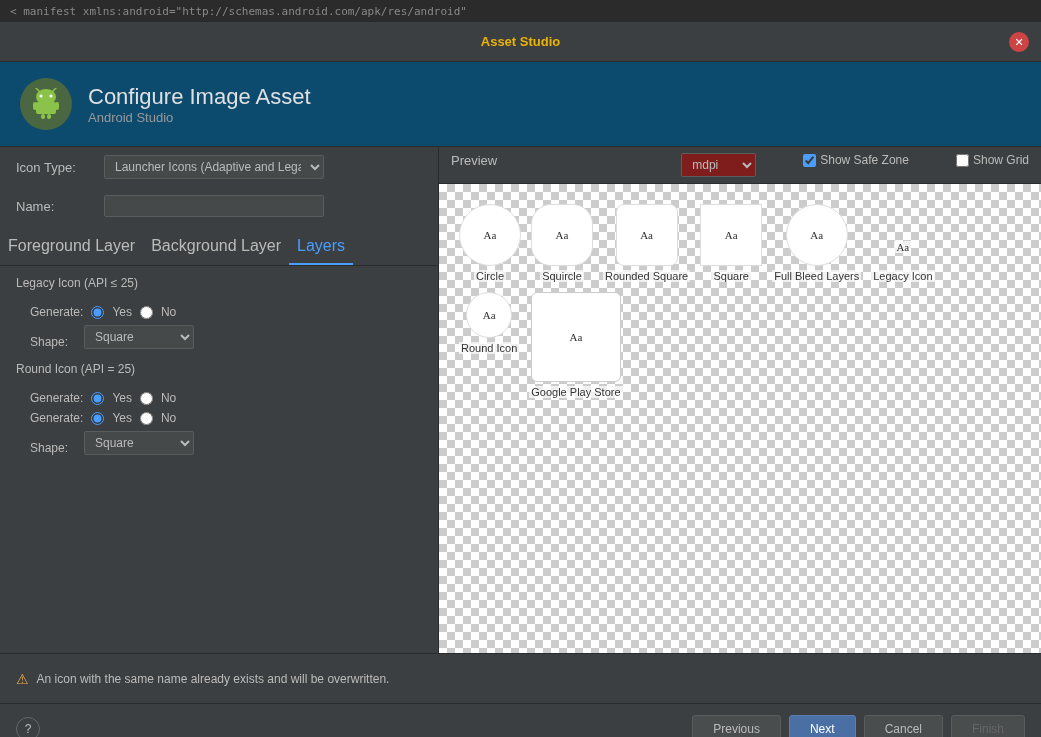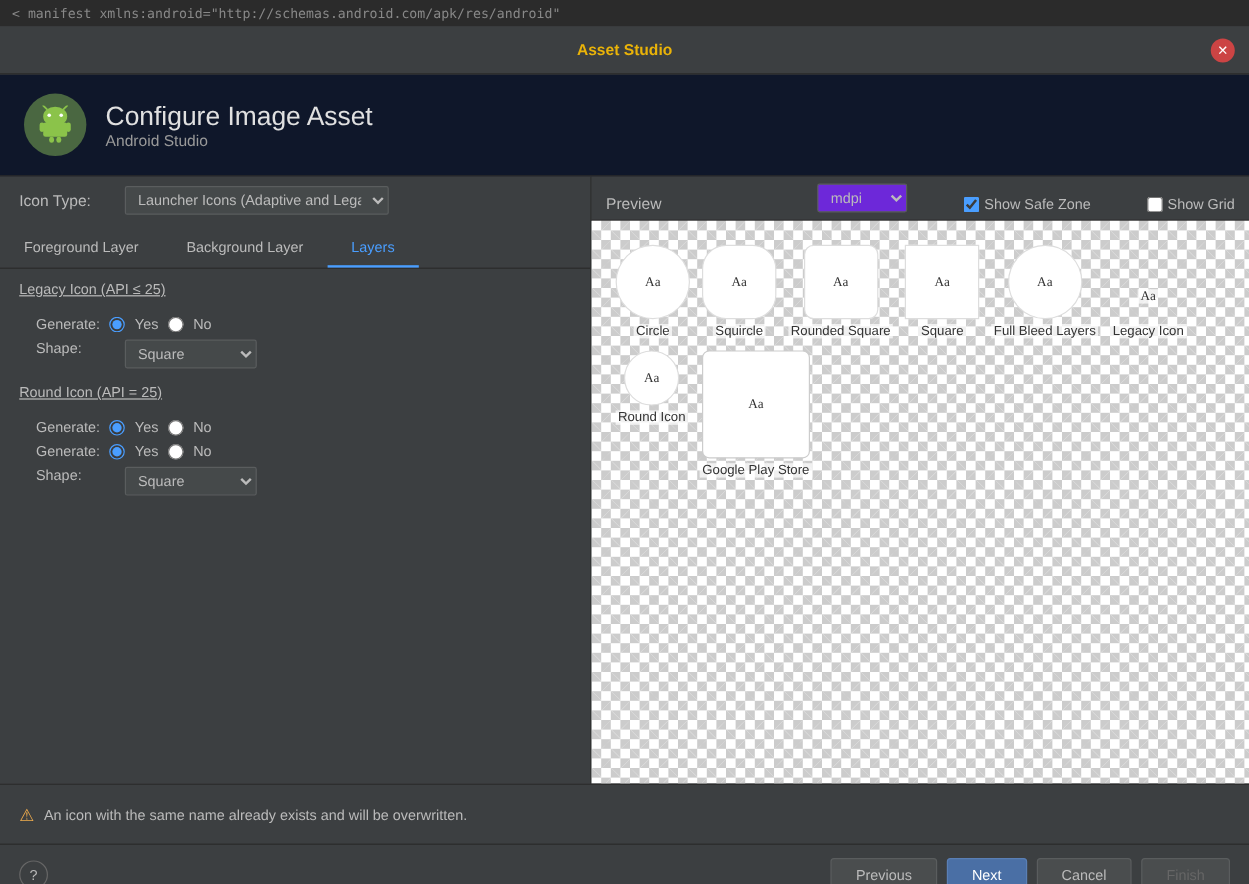--- a/index.html
+++ b/index.html
@@ -40,21 +40,21 @@
       display: flex;
       align-items: center;
       justify-content: center;
       cursor: pointer;
       color: #fff;
       font-size: 11px;
     }
 
     
     .header {
-      background: #0f172a;
+      background: #0c4a6e;
       padding: 16px 20px;
       display: flex;
       align-items: center;
       gap: 16px;
       border-bottom: 1px solid #2b2b2b;
     }
     .android-logo {
       width: 52px;
       height: 52px;
       border-radius: 50%;
@@ -75,21 +75,21 @@
 
     
     .main {
       display: flex;
       height: calc(737px - 40px - 86px - 55px - 50px);
       overflow: hidden;
     }
 
     
     .left-panel {
-      width: 493px;
+      width: 439px;
       background: #3c3f41;
       padding: 0;
       border-right: 1px solid #2b2b2b;
       overflow-y: auto;
     }
 
     
     .form-row {
       display: flex;
       align-items: center;
@@ -117,35 +117,34 @@
       width: 220px;
     }
 
     
     .tabs {
       display: flex;
       border-bottom: 1px solid #2b2b2b;
       margin: 4px 0 0 0;
     }
     .tab {
-      padding: 8px 20px;
-      cursor: pointer;
-      font-size: 12px;
+      padding: 8px 8px;
+      cursor: pointer;
+      font-size: 16px;
       color: #bbb;
       border-bottom: 2px solid transparent;
     }
     .tab.active {
       color: #4a9eff;
       border-bottom: 2px solid #4a9eff;
     }
 
     
     .section {
       padding: 10px 16px 4px 16px;
-      text-decoration: underline;
     }
     .section-title {
       font-size: 12px;
       color: #bbb;
       margin-bottom: 8px;
     }
 
     
     .radio-row {
       display: flex;
@@ -156,23 +155,23 @@
     .radio-row label {
       color: #bbb;
       font-size: 12px;
     }
     .radio-row input[type="radio"] {
       accent-color: #4a9eff;
     }
 
     .shape-row {
       display: flex;
-      align-items: flex-start;
+      align-items: flex-end;
       padding: 3px 16px 3px 30px;
-      gap: 24px;
+      gap: 4px;
     }
     .shape-row label {
       color: #bbb;
       font-size: 12px;
       width: 50px;
     }
     .shape-row select {
       background: #45494a;
       border: 1px solid #5a5d5e;
       color: #bbb;
@@ -186,32 +185,32 @@
     
     .right-panel {
       flex: 1;
       background: #3c3f41;
       display: flex;
       flex-direction: column;
     }
 
     .preview-toolbar {
       display: flex;
-      align-items: flex-end;
+      align-items: flex-start;
       padding: 6px 12px;
       gap: 12px;
       border-bottom: 1px solid #2b2b2b;
     }
     .preview-label {
       font-size: 13px;
       color: #bbb;
       flex: 1;
     }
     .preview-toolbar select {
-      background: #6d28d9;
+      background: #7f1d1d;
       border: 1px solid #5a5d5e;
       color: #bbb;
       padding: 3px 6px;
       font-size: 12px;
       border-radius: 2px;
       cursor: pointer;
     }
     .checkbox-label {
       display: flex;
       align-items: center;
@@ -510,20 +509,24 @@
 
 <div class="main">
 
   <div class="left-panel">
 
     <div class="form-row">
       <label>Icon Type:</label>
       <select><option>Launcher Icons (Adaptive and Legacy)</option></select>
     </div>
 
+    <div class="form-row">
+      <label>Name:</label>
+      <input type="text" style="">
+    </div>
 
     <div class="tabs">
       <div class="tab">
         <span>Foreground Layer</span>
       </div>
       <div class="tab">
         <span>Background Layer</span>
       </div>
       <div class="tab active">
         <span>Layers</span>

